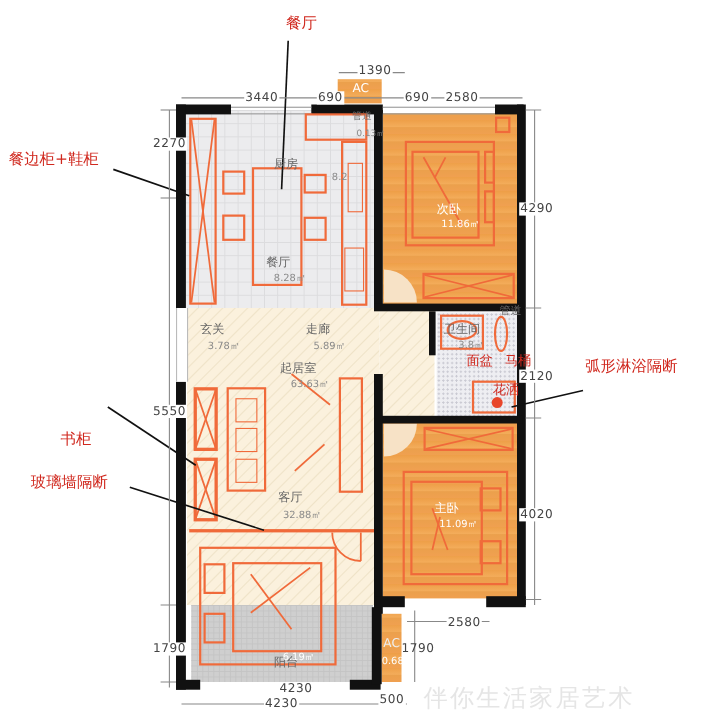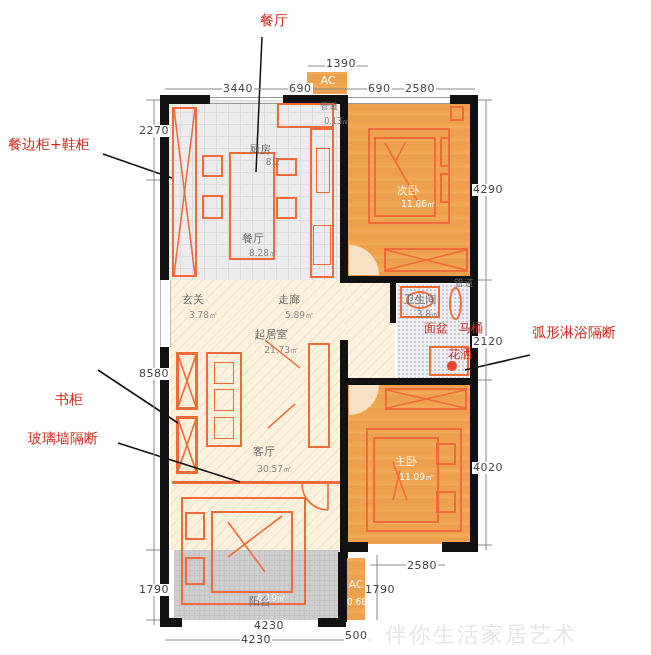--- a/index.html
+++ b/index.html
@@ -144,53 +144,53 @@
     <line x1="478" y1="380" x2="492" y2="380"></line>
     <line x1="478" y1="545" x2="492" y2="545"></line>
     <line x1="165" y1="640" x2="345" y2="640"></line>
     <line x1="345" y1="640" x2="370" y2="640"></line>
     <line x1="370" y1="565" x2="445" y2="565"></line>
     <line x1="377" y1="555" x2="377" y2="620"></line>
   </g>
 </svg>
 
 <div class="room-label" style="left:240px;top:143px;width:40px;">厨房</div>
-<div class="room-area" style="left:240px;top:157px;width:40px;">8.2</div>
+<div class="room-area" style="left:240px;top:157px;width:40px;padding-left:36px;">8.2</div>
 <div class="room-label" style="left:233px;top:232px;width:40px;">餐厅</div>
 <div class="room-area" style="left:228px;top:248px;width:50px;">8.28㎡</div>
 <div class="room-label" style="left:314px;top:100px;width:30px;font-size:9px;">管道</div>
 <div class="room-area" style="left:310px;top:116px;width:40px;font-size:8px;">0.13㎡</div>
 <div class="room-label" style="left:315px;top:74px;width:26px;color:#fff;">AC</div>
 <div class="room-label" style="left:388px;top:184px;width:40px;color:#fff;">次卧</div>
 <div class="room-area" style="left:380px;top:199px;width:56px;color:#fff;">11.86㎡</div>
 <div class="room-label" style="left:173px;top:293px;width:40px;">玄关</div>
 <div class="room-area" style="left:168px;top:310px;width:50px;">3.78㎡</div>
 <div class="room-label" style="left:269px;top:293px;width:40px;">走廊</div>
 <div class="room-area" style="left:264px;top:310px;width:50px;">5.89㎡</div>
 <div class="room-label" style="left:246px;top:328px;width:50px;">起居室</div>
-<div class="room-area" style="left:243px;top:345px;width:56px;">21.73㎡</div>
+<div class="room-area" style="left:243px;top:345px;width:56px;">63.63㎡</div>
 <div class="room-label" style="left:244px;top:445px;width:40px;">客厅</div>
-<div class="room-area" style="left:236px;top:464px;width:56px;">30.57㎡</div>
+<div class="room-area" style="left:236px;top:464px;width:56px;">32.88㎡</div>
 <div class="room-label" style="left:400px;top:293px;width:40px;">卫生间</div>
 <div class="room-area" style="left:400px;top:309px;width:40px;">3.8㎡</div>
 <div class="room-label" style="left:446px;top:276px;width:36px;font-size:10px;">管道</div>
 <div class="room-label" style="left:386px;top:455px;width:40px;color:#fff;">主卧</div>
 <div class="room-area" style="left:378px;top:472px;width:56px;color:#fff;">11.09㎡</div>
 <div class="room-label" style="left:240px;top:575px;width:40px;margin-top:20px;">阳台</div>
 <div class="room-area" style="left:236px;top:593px;width:50px;color:#fff;">6.19㎡</div>
 <div class="room-label" style="left:343px;top:578px;width:26px;color:#eee;">AC</div>
 <div class="room-area" style="left:336px;top:597px;width:40px;color:#fff;">0.68㎡</div>
 
 <div class="dim" style="left:325px;top:58px;">1390</div>
 <div class="dim" style="left:222px;top:83px;">3440</div>
 <div class="dim" style="left:288px;top:83px;">690</div>
 <div class="dim" style="left:367px;top:83px;">690</div>
 <div class="dim" style="left:404px;top:83px;">2580</div>
 <div class="dim" style="left:138px;top:125px;">2270</div>
-<div class="dim" style="left:138px;top:368px;">8580</div>
+<div class="dim" style="left:138px;top:368px;">5550</div>
 <div class="dim" style="left:138px;top:584px;">1790</div>
 <div class="dim" style="left:472px;top:184px;">4290</div>
 <div class="dim" style="left:472px;top:336px;">2120</div>
 <div class="dim" style="left:472px;top:462px;">4020</div>
 <div class="dim" style="left:253px;top:620px;">4230</div>
 <div class="dim" style="left:240px;top:634px;">4230</div>
 <div class="dim" style="left:344px;top:630px;">500</div>
 <div class="dim" style="left:364px;top:584px;background:transparent;">1790</div>
 <div class="dim" style="left:406px;top:560px;">2580</div>
 

